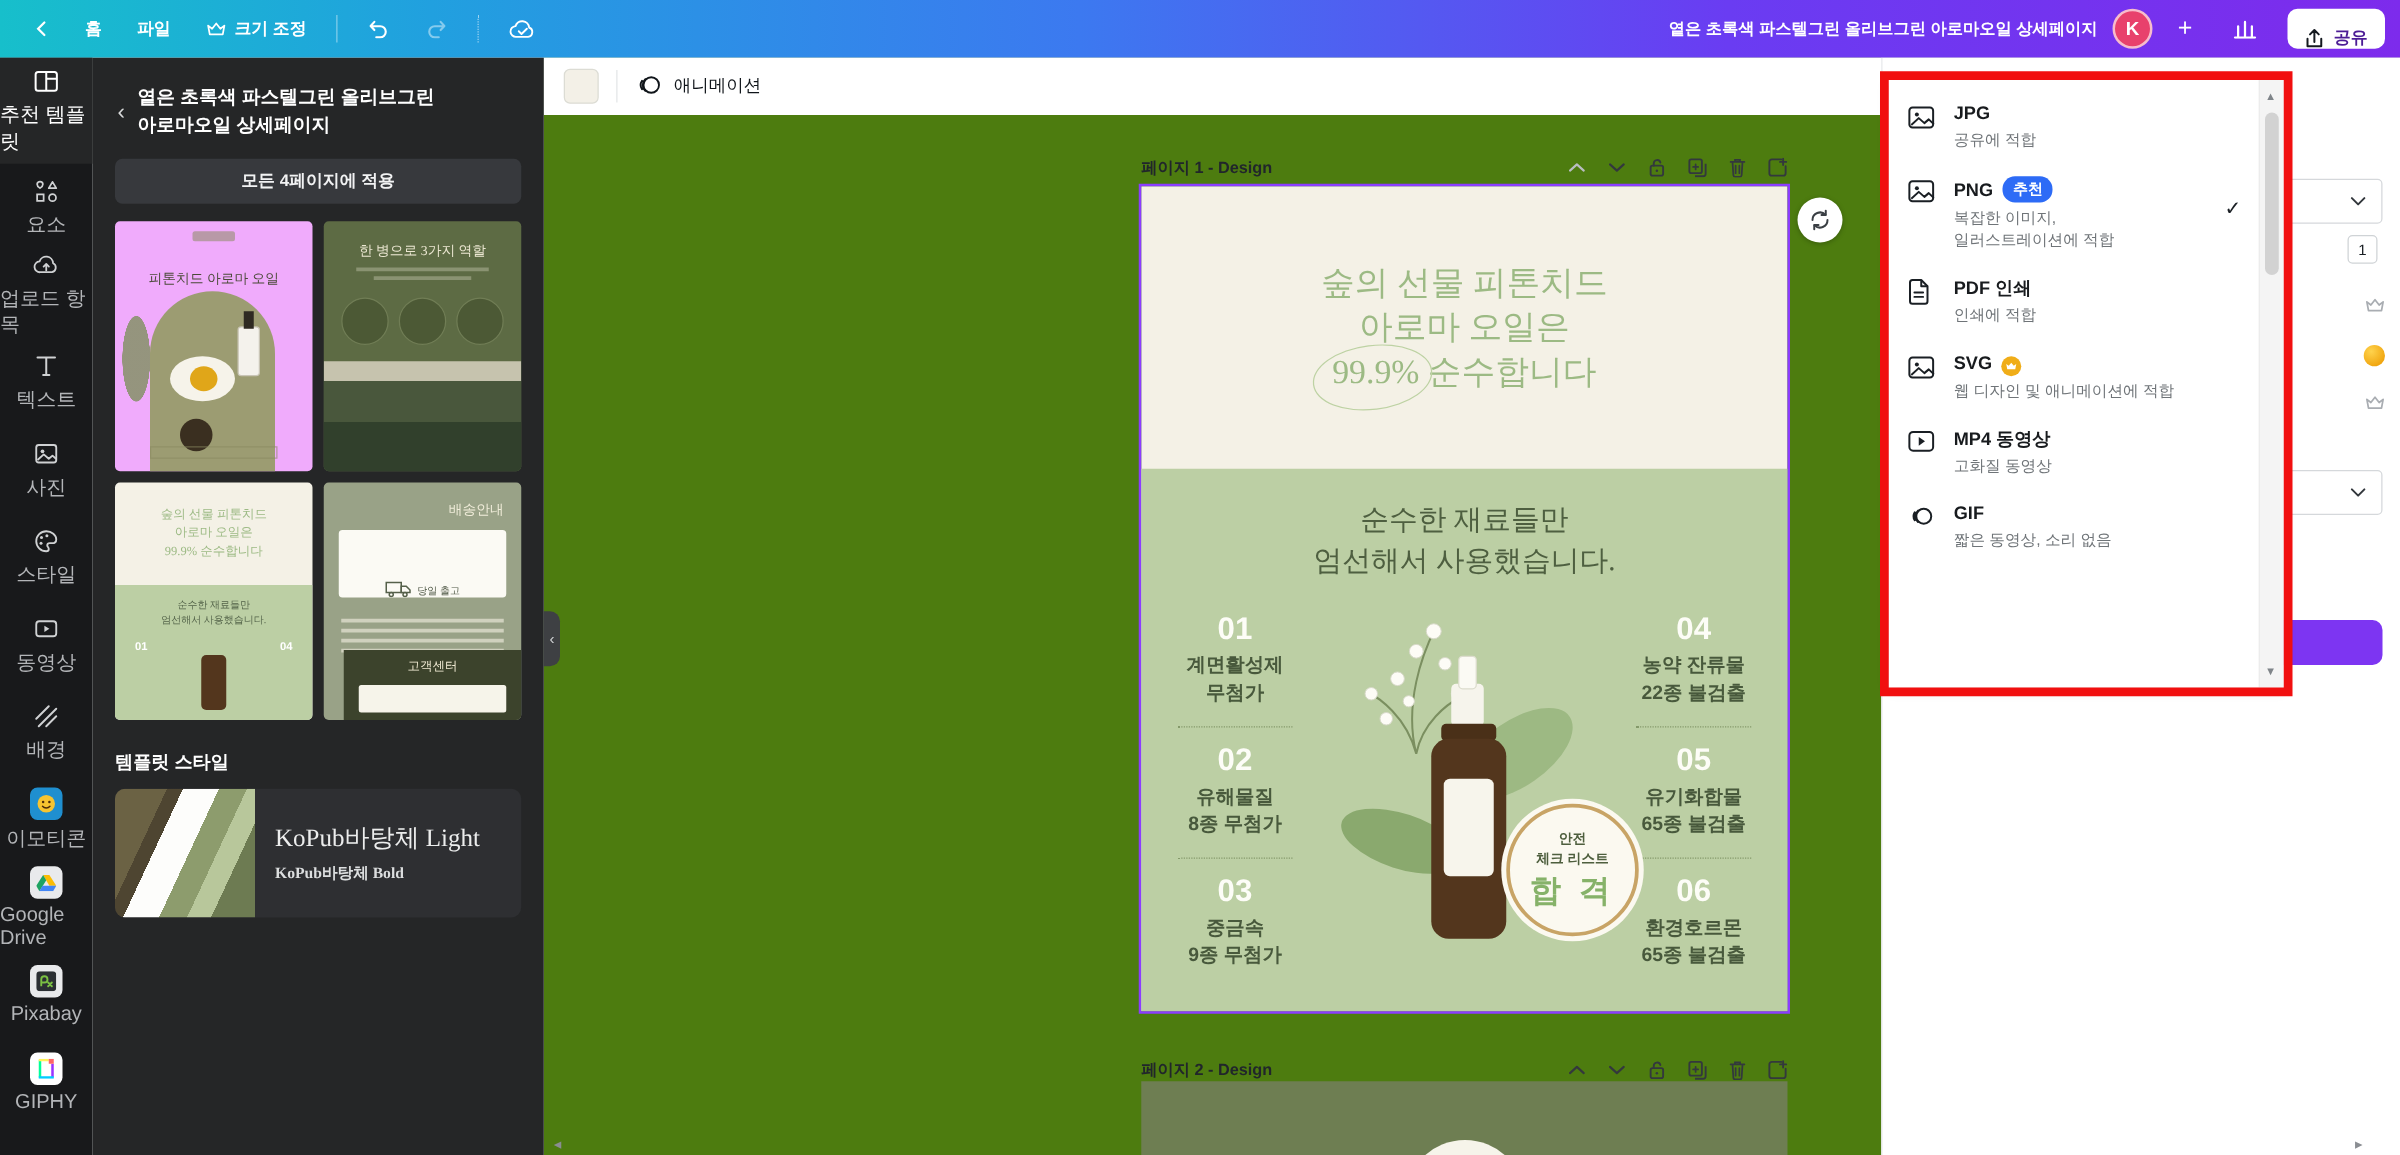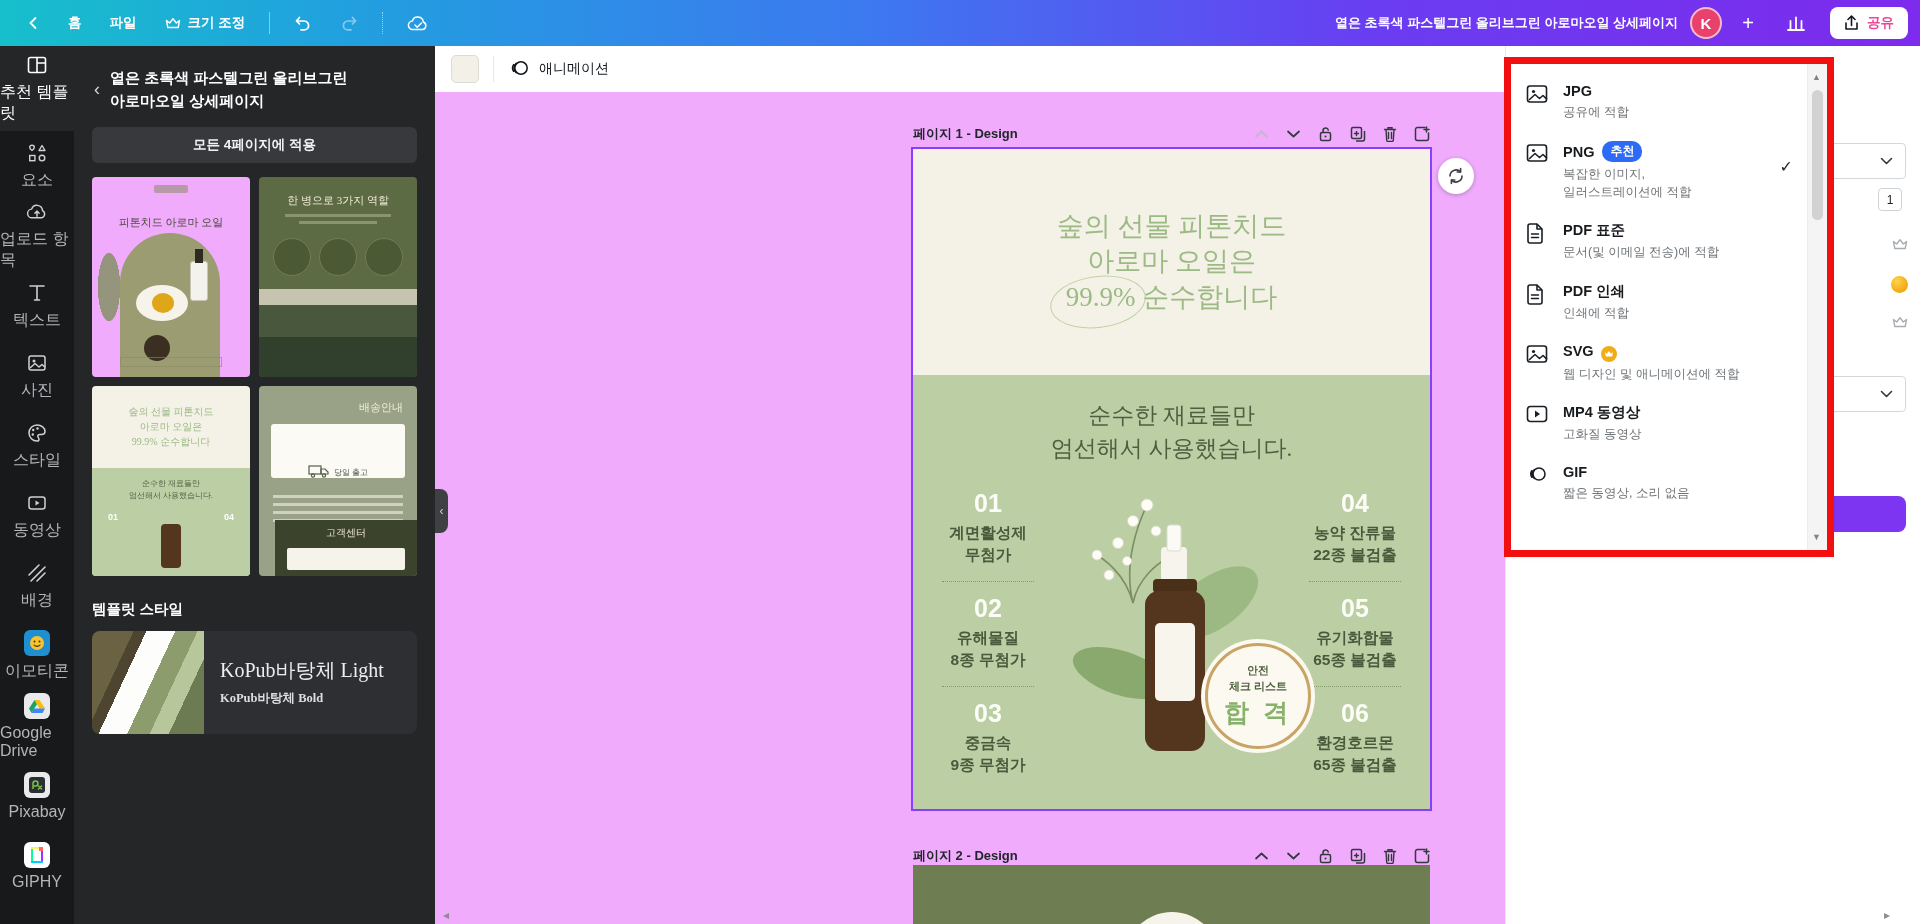--- a/index.html
+++ b/index.html
@@ -12,22 +12,22 @@
     display:flex; align-items:center; color:#fff; font-size:13.5px; font-weight:600; }
   .tb-left { display:flex; align-items:center; gap:4px; padding-left:14px; }
   .tb-btn { display:flex; align-items:center; gap:7px; padding:8px 12px; border-radius:6px; cursor:pointer; white-space:nowrap; }
   .tb-div { width:1px; height:22px; background:rgba(255,255,255,.45); margin:0 8px; }
   .tb-div.dotted { background:none; border-left:1px dotted rgba(255,255,255,.55); }
   .tb-right { margin-left:auto; display:flex; align-items:center; gap:12px; padding-right:12px; }
   .tb-title { font-size:13px; font-weight:600; max-width:460px; white-space:nowrap; }
   .avatar { width:32px; height:32px; border-radius:50%; background:#e8416c; border:2px solid rgba(255,255,255,.65);
     display:flex; align-items:center; justify-content:center; font-size:15px; font-weight:700; cursor:pointer; }
   .tb-plus { width:28px; height:28px; border-radius:50%; display:flex; align-items:center; justify-content:center; cursor:pointer; font-size:20px; font-weight:400; }
-  .share-btn { background:#fff; color:#ec4899; border-radius:8px; height:32px; padding:0 14px;
-    display:flex; align-items:center; gap:8px; font-size:13.5px; font-weight:700; cursor:pointer; }
+  .share-btn { background:#fff; color:#4c1d95; border-radius:8px; height:32px; padding:0 14px;
+    display:flex; align-items:flex-end; gap:8px; font-size:13.5px; font-weight:700; cursor:pointer; }
   .dim { opacity:.45; }
 
   
   .ribbon { position:absolute; left:0; top:46px; width:74px; height:878px; background:#18191b; z-index:30;
     display:flex; flex-direction:column; align-items:stretch; }
   .rb-item { height:70px; display:flex; flex-direction:column; align-items:center; justify-content:center; gap:5px;
     color:#b3b5b8; font-size:16px; cursor:pointer; }
   .rb-item.active { height:85px; background:#252627; color:#fff; }
   .rb-item svg { display:block; }
   .appicon { width:26px; height:26px; border-radius:6px; display:flex; align-items:center; justify-content:center; }
@@ -85,21 +85,21 @@
   .t4 .t4-head { text-align:right; font-family:"Liberation Serif", serif; color:#f0ecd9; font-size:11px; margin:14px 14px 0 0; }
   .t4 .t4-card { position:absolute; left:12px; top:38px; right:12px; height:54px; background:#fbfaf4; border-radius:3px;
      display:flex; flex-direction:row; align-items:flex-end; justify-content:center; gap:4px; color:#4c5542; font-size:8px; }
   .t4 .t4-lines { position:absolute; left:14px; top:104px; right:14px; }
   .t4 .t4-ln { height:3px; background:#e7e5d5; opacity:.7; margin-top:5px; }
   .t4 .t4-footer { position:absolute; left:16px; right:0; bottom:0; height:56px; background:#3c432c; }
   .t4 .t4-ft { text-align:center; font-family:"Liberation Serif", serif; color:#efe9d2; font-size:10px; margin-top:6px; }
   .t4 .t4-fcard { position:absolute; left:12px; bottom:6px; right:12px; height:22px; background:#f6f4ea; border-radius:2px; }
 
   
-  .canvas-area { position:absolute; left:435px; top:46px; width:1485px; height:878px; background:#f0abfc; z-index:1; }
+  .canvas-area { position:absolute; left:435px; top:46px; width:1485px; height:878px; background:#4d7c0f; z-index:1; }
   .toolbar { position:absolute; left:0; top:0; width:100%; height:46px; background:#fff; display:flex; align-items:center; }
   .swatch { width:28px; height:28px; margin-left:16px; border-radius:5px; background:#f3f0e7; border:1px solid #dcdcd4; cursor:pointer; }
   .tbr-div { width:1px; height:26px; background:#e4e6e8; margin:0 14px; }
   .anim-btn { display:flex; align-items:center; gap:9px; color:#10151a; font-size:14px; font-weight:500; cursor:pointer; }
 
   .page-head { position:absolute; width:517px; height:22px; display:flex; align-items:center; color:#21262b; }
   .page-head .ph-label { font-size:13px; font-weight:700; }
   .ph-icons { margin-left:auto; display:flex; align-items:center; gap:17px; }
   .ph-icons svg { display:block; cursor:pointer; }
 
@@ -633,31 +633,20 @@
     </div>
     <span class="exp-check">✓</span>
   </div>
   <div class="exp-item">
     <span class="exp-icon"><svg width="18" height="21" viewBox="0 0 18 21">
           <path d="M2 3a2 2 0 0 1 2-2h7l5 5v12a2 2 0 0 1-2 2H4a2 2 0 0 1-2-2z" fill="none" stroke="#1a1f24" stroke-width="1.6" stroke-linejoin="round"></path>
           <path d="M11 1v5h5" fill="none" stroke="#1a1f24" stroke-width="1.6" stroke-linejoin="round"></path>
           <path d="M5.5 11h7M5.5 14.5h7" stroke="#1a1f24" stroke-width="1.5" stroke-linecap="round"></path>
         </svg></span>
     <div>
-      <div><span class="exp-title">PDF 표준</span></div>
-      <div class="exp-sub">문서(및 이메일 전송)에 적합</div>
-    </div>
-  </div>
-  <div class="exp-item">
-    <span class="exp-icon"><svg width="18" height="21" viewBox="0 0 18 21">
-          <path d="M2 3a2 2 0 0 1 2-2h7l5 5v12a2 2 0 0 1-2 2H4a2 2 0 0 1-2-2z" fill="none" stroke="#1a1f24" stroke-width="1.6" stroke-linejoin="round"></path>
-          <path d="M11 1v5h5" fill="none" stroke="#1a1f24" stroke-width="1.6" stroke-linejoin="round"></path>
-          <path d="M5.5 11h7M5.5 14.5h7" stroke="#1a1f24" stroke-width="1.5" stroke-linecap="round"></path>
-        </svg></span>
-    <div>
       <div><span class="exp-title">PDF 인쇄</span></div>
       <div class="exp-sub">인쇄에 적합</div>
     </div>
   </div>
   <div class="exp-item">
     <span class="exp-icon"><svg width="22" height="20" viewBox="0 0 22 20">
           <rect x="1.5" y="2" width="19" height="16" rx="2.5" fill="none" stroke="#1a1f24" stroke-width="1.6"></rect>
           <circle cx="7.5" cy="7.5" r="1.6" fill="#1a1f24"></circle>
           <path d="m3 16 6-5.5 4.5 4 3.5-3 4 3.8" fill="none" stroke="#1a1f24" stroke-width="1.6" stroke-linejoin="round"></path>
         </svg></span>

